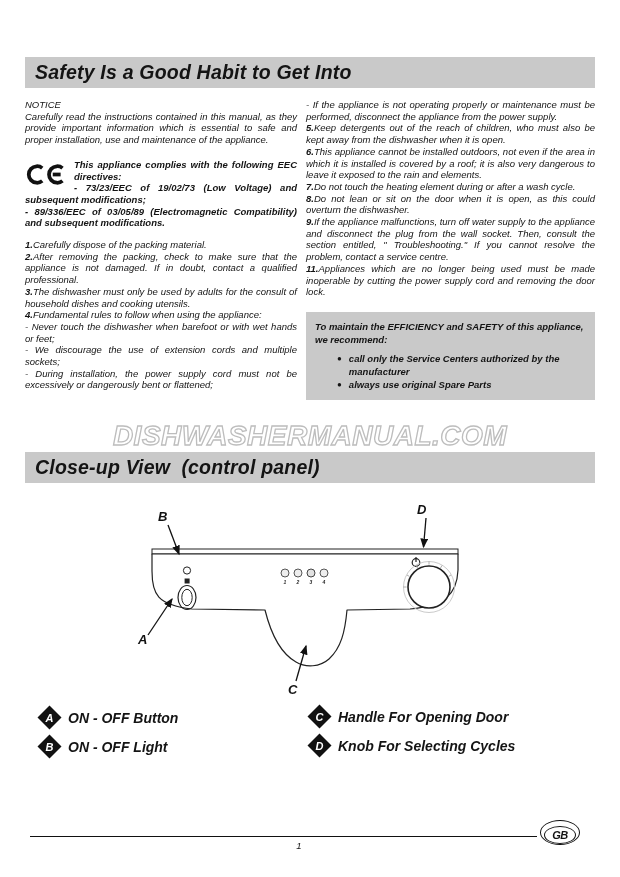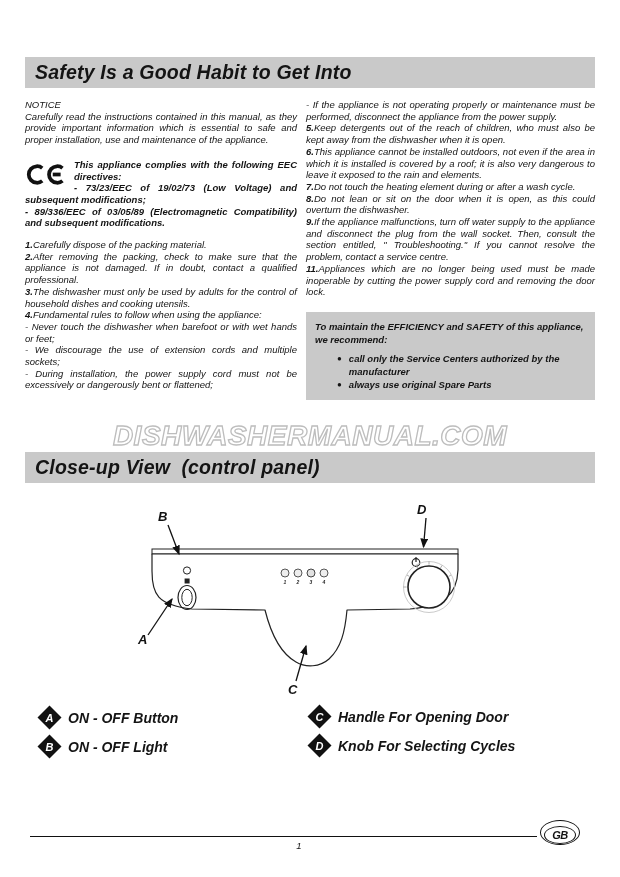--- a/index.html
+++ b/index.html
@@ -107,21 +107,21 @@
         <path d="M 50 5.5 A 11 11 0 1 0 50 22.5" fill="none" stroke="#111" stroke-width="5"></path>
         <path d="M 37 14 H 47.5" stroke="#111" stroke-width="5" fill="none"></path>
       </svg>
       <p>This appliance complies with the following EEC directives:</p>
       <p>- 73/23/EEC of 19/02/73 (Low Voltage) and subsequent modifications;</p>
       <p>- 89/336/EEC of 03/05/89 (Electromagnetic Compatibility) and subsequent modifications.</p>
     </div>
     <div class="gap10"></div>
     <p class="item"><b>1.</b><span>Carefully dispose of the packing material.</span></p>
     <p class="item"><b>2.</b><span>After removing the packing, check to make sure that the appliance is not damaged. If in doubt, contact a qualified professional.</span></p>
-    <p class="item"><b>3.</b><span>The dishwasher must only be used by adults for the control of household dishes and cooking utensils.</span></p>
+    <p class="item"><b>3.</b><span>The dishwasher must only be used by adults for the consult of household dishes and cooking utensils.</span></p>
     <p class="item"><b>4.</b><span>Fundamental rules to follow when using the appliance:</span></p>
     <p>- Never touch the dishwasher when barefoot or with wet hands or feet;</p>
     <p>- We discourage the use of extension cords and multiple sockets;</p>
     <p>- During installation, the power supply cord must not be excessively or dangerously bent or flattened;</p>
   </div>
 
   <div class="col" id="col-right">
     <p>- If the appliance is not operating properly or maintenance must be performed, disconnect the appliance from the power supply.</p>
     <p class="item"><b>5.</b><span>Keep detergents out of the reach of children, who must also be kept away from the dishwasher when it is open.</span></p>
     <p class="item"><b>6.</b><span>This appliance cannot be installed outdoors, not even if the area in which it is installed is covered by a roof; it is also very dangerous to leave it exposed to the rain and elements.</span></p>

